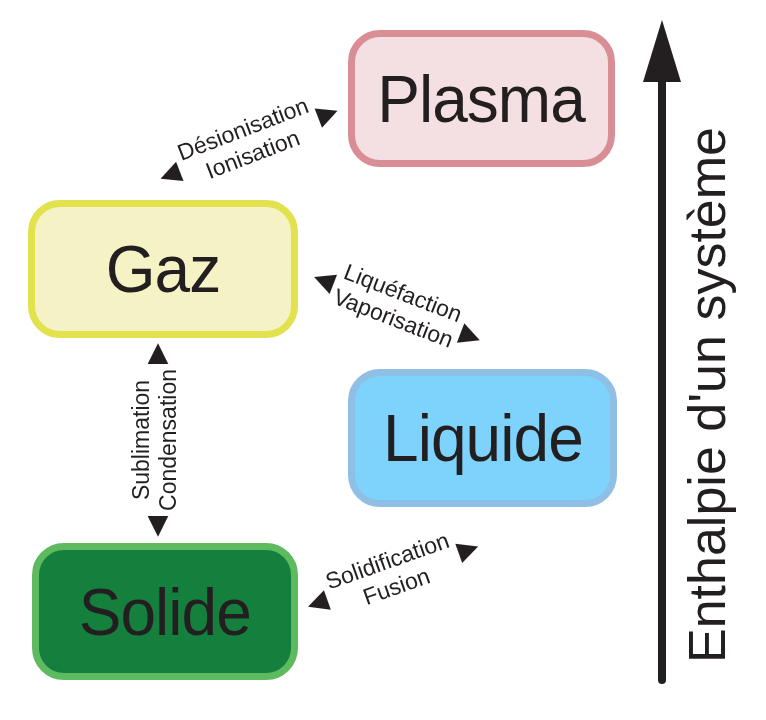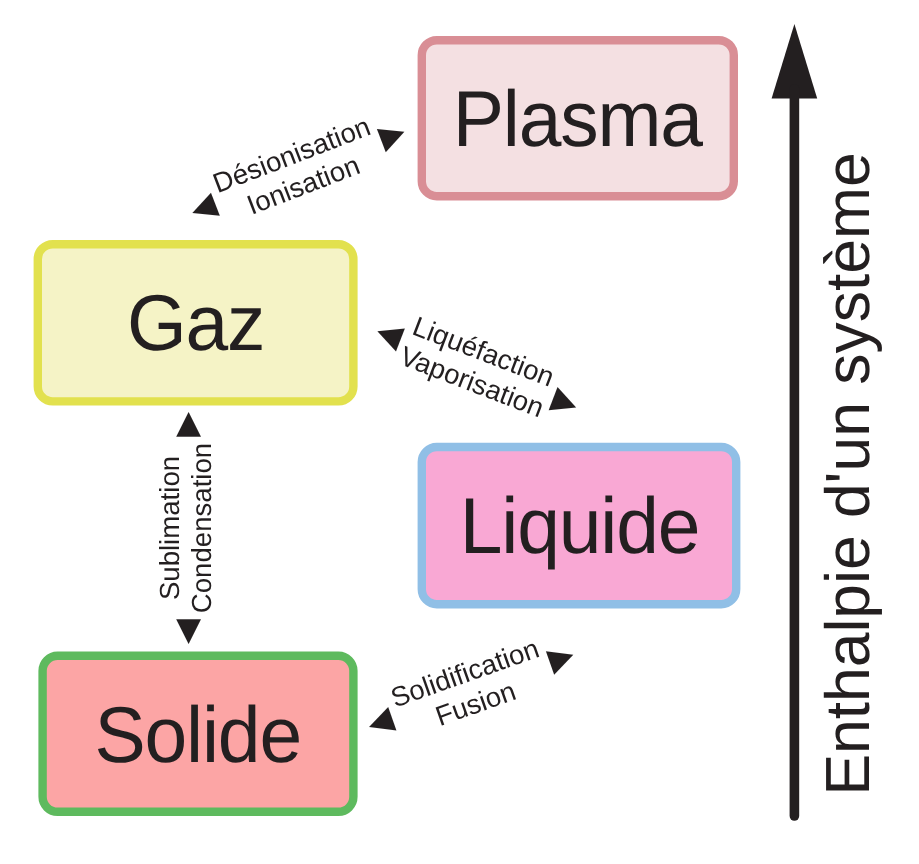--- a/index.html
+++ b/index.html
@@ -15,21 +15,21 @@
     overflow: hidden;
     background: #ffffff;
     color: #231f20;
   }
 
   
   .state-box {
     position: absolute;
     box-sizing: border-box;
     border: 7px solid #000;
-    border-radius: 16px;
+    border-radius: 32px;
     display: flex;
     align-items: center;
     justify-content: center;
   }
   .state-box .state-label {
     font-size: 66px;
     line-height: 1;
     letter-spacing: -1px;
     white-space: nowrap;
     color: #231f20;
@@ -102,24 +102,24 @@
 <body>
 
 <div class="stage">
 
   <div class="state-box" id="box-plasma" style="background: rgb(244, 224, 226); border-color: rgb(217, 142, 149);">
     <span class="state-label">Plasma</span>
   </div>
   <div class="state-box" id="box-gaz" style="background: rgb(245, 243, 198); border-color: rgb(226, 225, 78);">
     <span class="state-label">Gaz</span>
   </div>
-  <div class="state-box" id="box-liquide" style="background: #f9a8d4; border-color: rgb(144, 191, 230);">
+  <div class="state-box" id="box-liquide" style="background: #7dd3fc; border-color: rgb(144, 191, 230);">
     <span class="state-label">Liquide</span>
   </div>
-  <div class="state-box" id="box-solide" style="background: #fca5a5; border-color: rgb(94, 186, 94);">
+  <div class="state-box" id="box-solide" style="background: #15803d; border-color: rgb(94, 186, 94);">
     <span class="state-label">Solide</span>
   </div>
 
   <div class="transition" id="transition-plasma-gaz">
     <span class="arrowhead">◀</span>
     <span class="lines">
       <span>Désionisation</span>
       <span>Ionisation</span>
     </span>
     <span class="arrowhead">▶</span>

